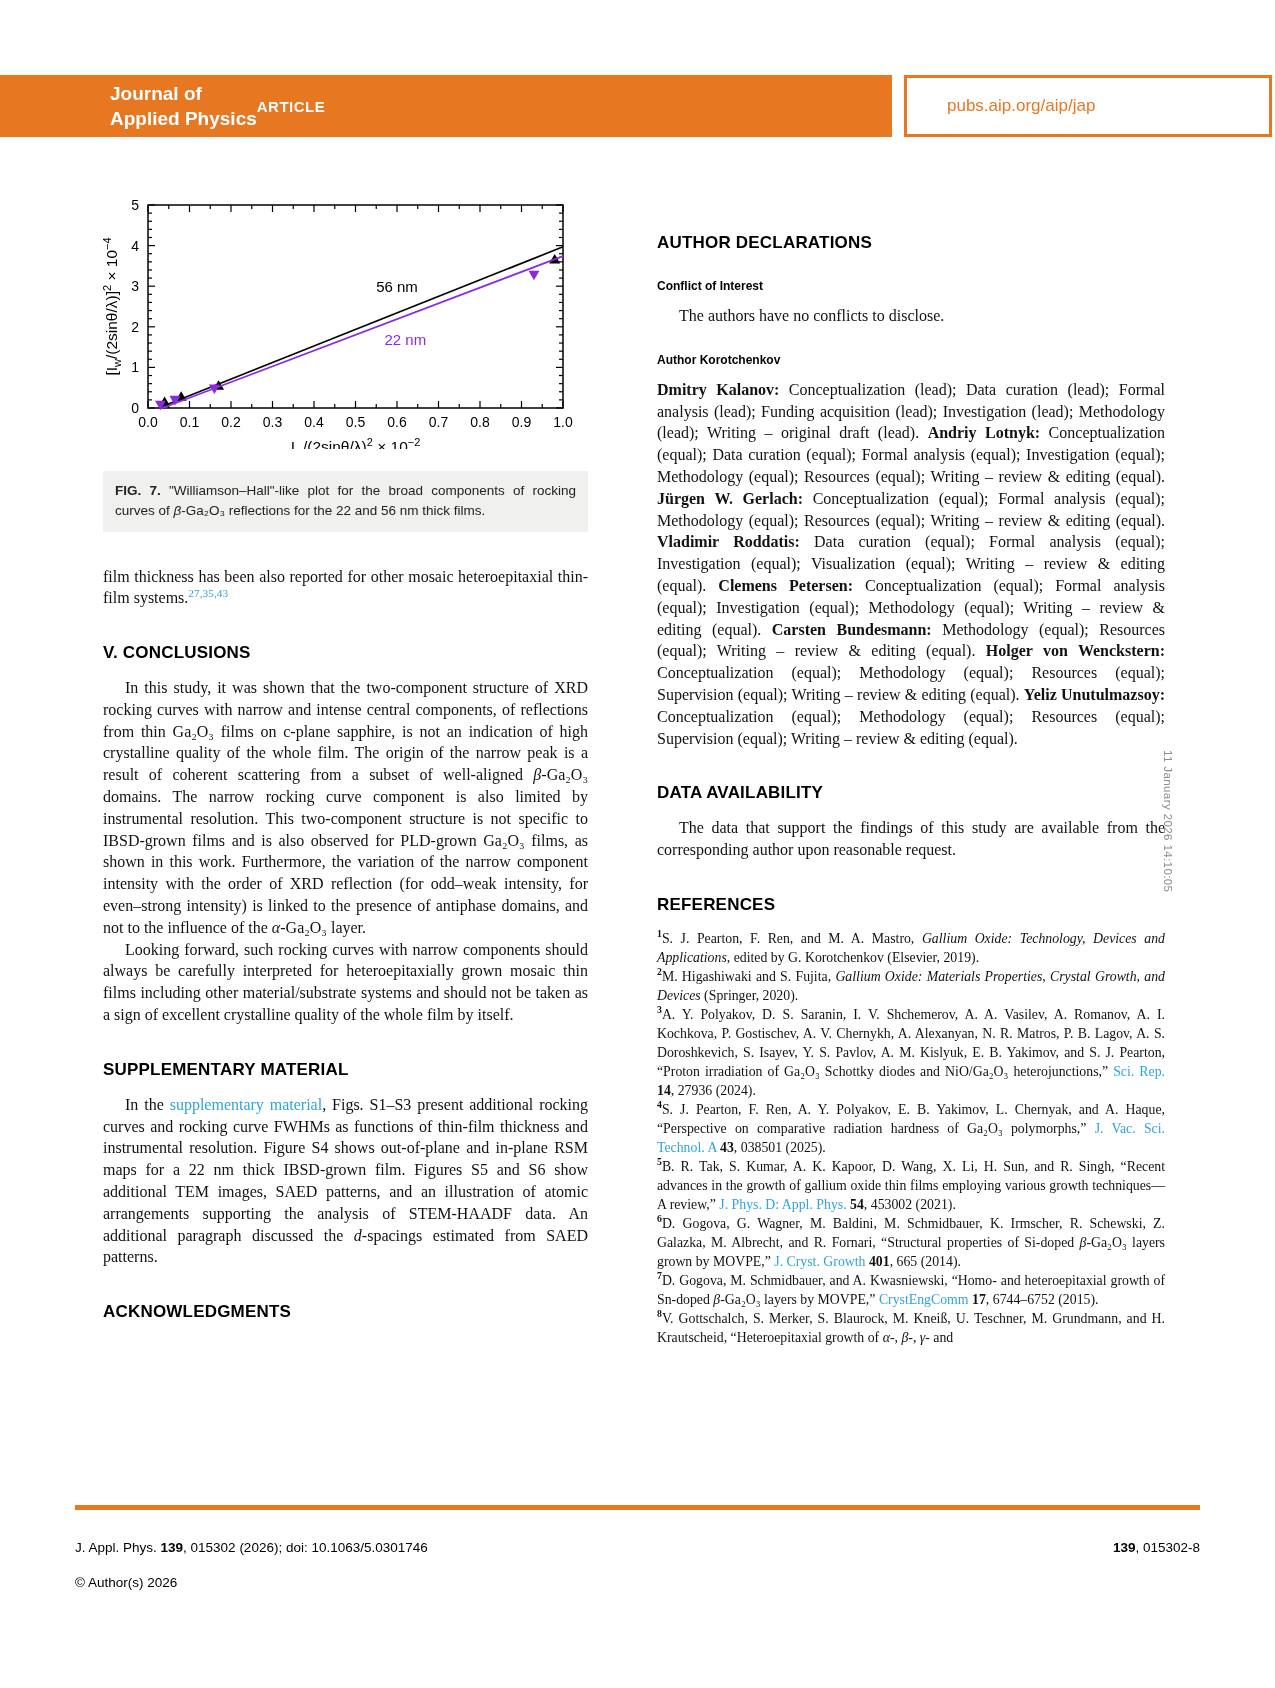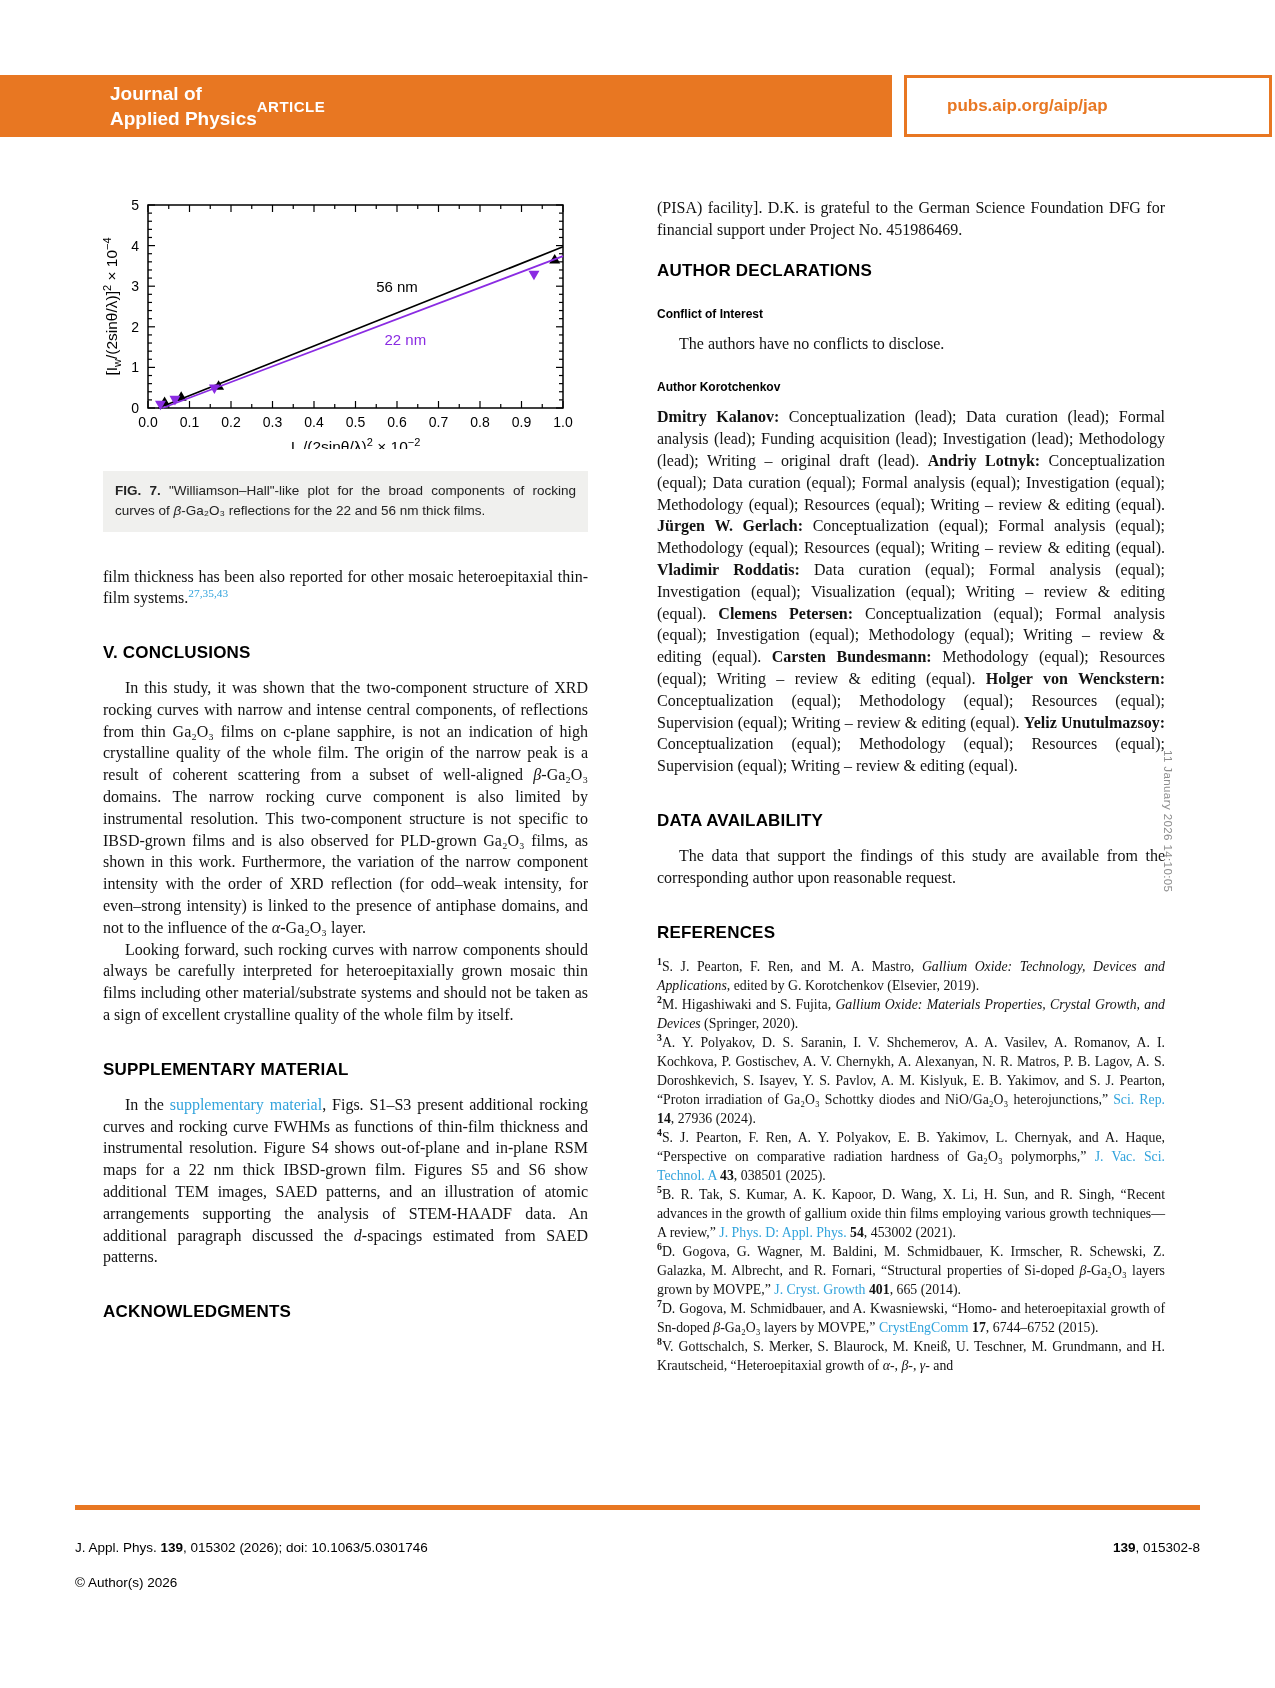--- a/index.html
+++ b/index.html
@@ -14,21 +14,21 @@
   
   .banner{position:absolute;left:0;top:75px;width:892px;height:62px;background:var(--orange);
           color:#fff;font-family:"Liberation Sans",sans-serif;font-weight:bold;
           display:flex;align-items:center;justify-content:flex-start;
           padding:0 30px 0 110px;box-sizing:border-box;}
   .jtitle{font-size:19px;line-height:1.32;}
   .article-label{font-size:15px;letter-spacing:.5px;}
   .url-box{position:absolute;left:904px;top:75px;width:368px;height:62px;
            border:3px solid var(--orange);box-sizing:border-box;background:#fff;
            display:flex;align-items:center;padding-left:40px;color:var(--orange);
-           font-family:"Liberation Sans",sans-serif;font-weight:bold;font-size:17px;}
+           font-family:"Liberation Sans",sans-serif;font-weight:normal;font-size:17px;}
 
   
   .col{position:absolute;top:197px;}
   .col-left{left:103px;width:485px;}
   .col-right{left:657px;width:508px;}
 
   p.body-text{margin:0;font-size:16px;line-height:21.8px;text-align:justify;}
   .indent{text-indent:22px;}
   h2{font-family:"Liberation Sans",sans-serif;font-size:17px;font-weight:700;
      letter-spacing:.2px;color:#000;margin:34px 0 14px;}
@@ -226,22 +226,21 @@
     <p class="body-text" style="margin-top:34px">film thickness has been also reported for other mosaic heteroepitaxial thin-film systems.<span class="st-sup st-l">27,35,43</span></p>
     <h2>V. CONCLUSIONS</h2>
     <p class="body-text indent">In this study, it was shown that the two-component structure of XRD rocking curves with narrow and intense central components, of reflections from thin Ga₂O₃ films on c-plane sapphire, is not an indication of high crystalline quality of the whole film. The origin of the narrow peak is a result of coherent scattering from a subset of well-aligned <span class="st-i">β</span>-Ga₂O₃ domains. The narrow rocking curve component is also limited by instrumental resolution. This two-component structure is not specific to IBSD-grown films and is also observed for PLD-grown Ga₂O₃ films, as shown in this work. Furthermore, the variation of the narrow component intensity with the order of XRD reflection (for odd–weak intensity, for even–strong intensity) is linked to the presence of antiphase domains, and not to the influence of the <span class="st-i">α</span>-Ga₂O₃ layer.</p>
     <p class="body-text indent">Looking forward, such rocking curves with narrow components should always be carefully interpreted for heteroepitaxially grown mosaic thin films including other material/substrate systems and should not be taken as a sign of excellent crystalline quality of the whole film by itself.</p>
     <h2>SUPPLEMENTARY MATERIAL</h2>
     <p class="body-text indent">In the <span class="st-l">supplementary material</span>, Figs. S1–S3 present additional rocking curves and rocking curve FWHMs as functions of thin-film thickness and instrumental resolution. Figure S4 shows out-of-plane and in-plane RSM maps for a 22 nm thick IBSD-grown film. Figures S5 and S6 show additional TEM images, SAED patterns, and an illustration of atomic arrangements supporting the analysis of STEM-HAADF data. An additional paragraph discussed the <span class="st-i">d</span>-spacings estimated from SAED patterns.</p>
     <h2>ACKNOWLEDGMENTS</h2>
   </section>
 
   <section class="col col-right">
-    <p class="body-text">(PISA) facility]. D.K. is grateful to the German Science Foundation DFG for financial support under Project No. 451986469.</p>
-    <h2 style="margin-top:20px">AUTHOR DECLARATIONS</h2>
+    <h2 style="margin-top:36px">AUTHOR DECLARATIONS</h2>
     <h3>Conflict of Interest</h3>
     <p class="body-text indent">The authors have no conflicts to disclose.</p>
     <h3>Author Korotchenkov</h3>
     <p class="body-text"><span class="st-b">Dmitry Kalanov:</span> Conceptualization (lead); Data curation (lead); Formal analysis (lead); Funding acquisition (lead); Investigation (lead); Methodology (lead); Writing – original draft (lead). <span class="st-b">Andriy Lotnyk:</span> Conceptualization (equal); Data curation (equal); Formal analysis (equal); Investigation (equal); Methodology (equal); Resources (equal); Writing – review &amp; editing (equal). <span class="st-b">Jürgen W. Gerlach:</span> Conceptualization (equal); Formal analysis (equal); Methodology (equal); Resources (equal); Writing – review &amp; editing (equal). <span class="st-b">Vladimir Roddatis:</span> Data curation (equal); Formal analysis (equal); Investigation (equal); Visualization (equal); Writing – review &amp; editing (equal). <span class="st-b">Clemens Petersen:</span> Conceptualization (equal); Formal analysis (equal); Investigation (equal); Methodology (equal); Writing – review &amp; editing (equal). <span class="st-b">Carsten Bundesmann:</span> Methodology (equal); Resources (equal); Writing – review &amp; editing (equal). <span class="st-b">Holger von Wenckstern:</span> Conceptualization (equal); Methodology (equal); Resources (equal); Supervision (equal); Writing – review &amp; editing (equal). <span class="st-b">Yeliz Unutulmazsoy:</span> Conceptualization (equal); Methodology (equal); Resources (equal); Supervision (equal); Writing – review &amp; editing (equal).</p>
     <h2>DATA AVAILABILITY</h2>
     <p class="body-text indent">The data that support the findings of this study are available from the corresponding author upon reasonable request.</p>
     <h2>REFERENCES</h2>
     <div id="refs">
         <p class="ref"><span class="st-sup st-b">1</span>S. J. Pearton, F. Ren, and M. A. Mastro, <span class="st-i">Gallium Oxide: Technology, Devices and Applications</span>, edited by G. Korotchenkov (Elsevier, 2019).</p>
         <p class="ref"><span class="st-sup st-b">2</span>M. Higashiwaki and S. Fujita, <span class="st-i">Gallium Oxide: Materials Properties, Crystal Growth, and Devices</span> (Springer, 2020).</p>

